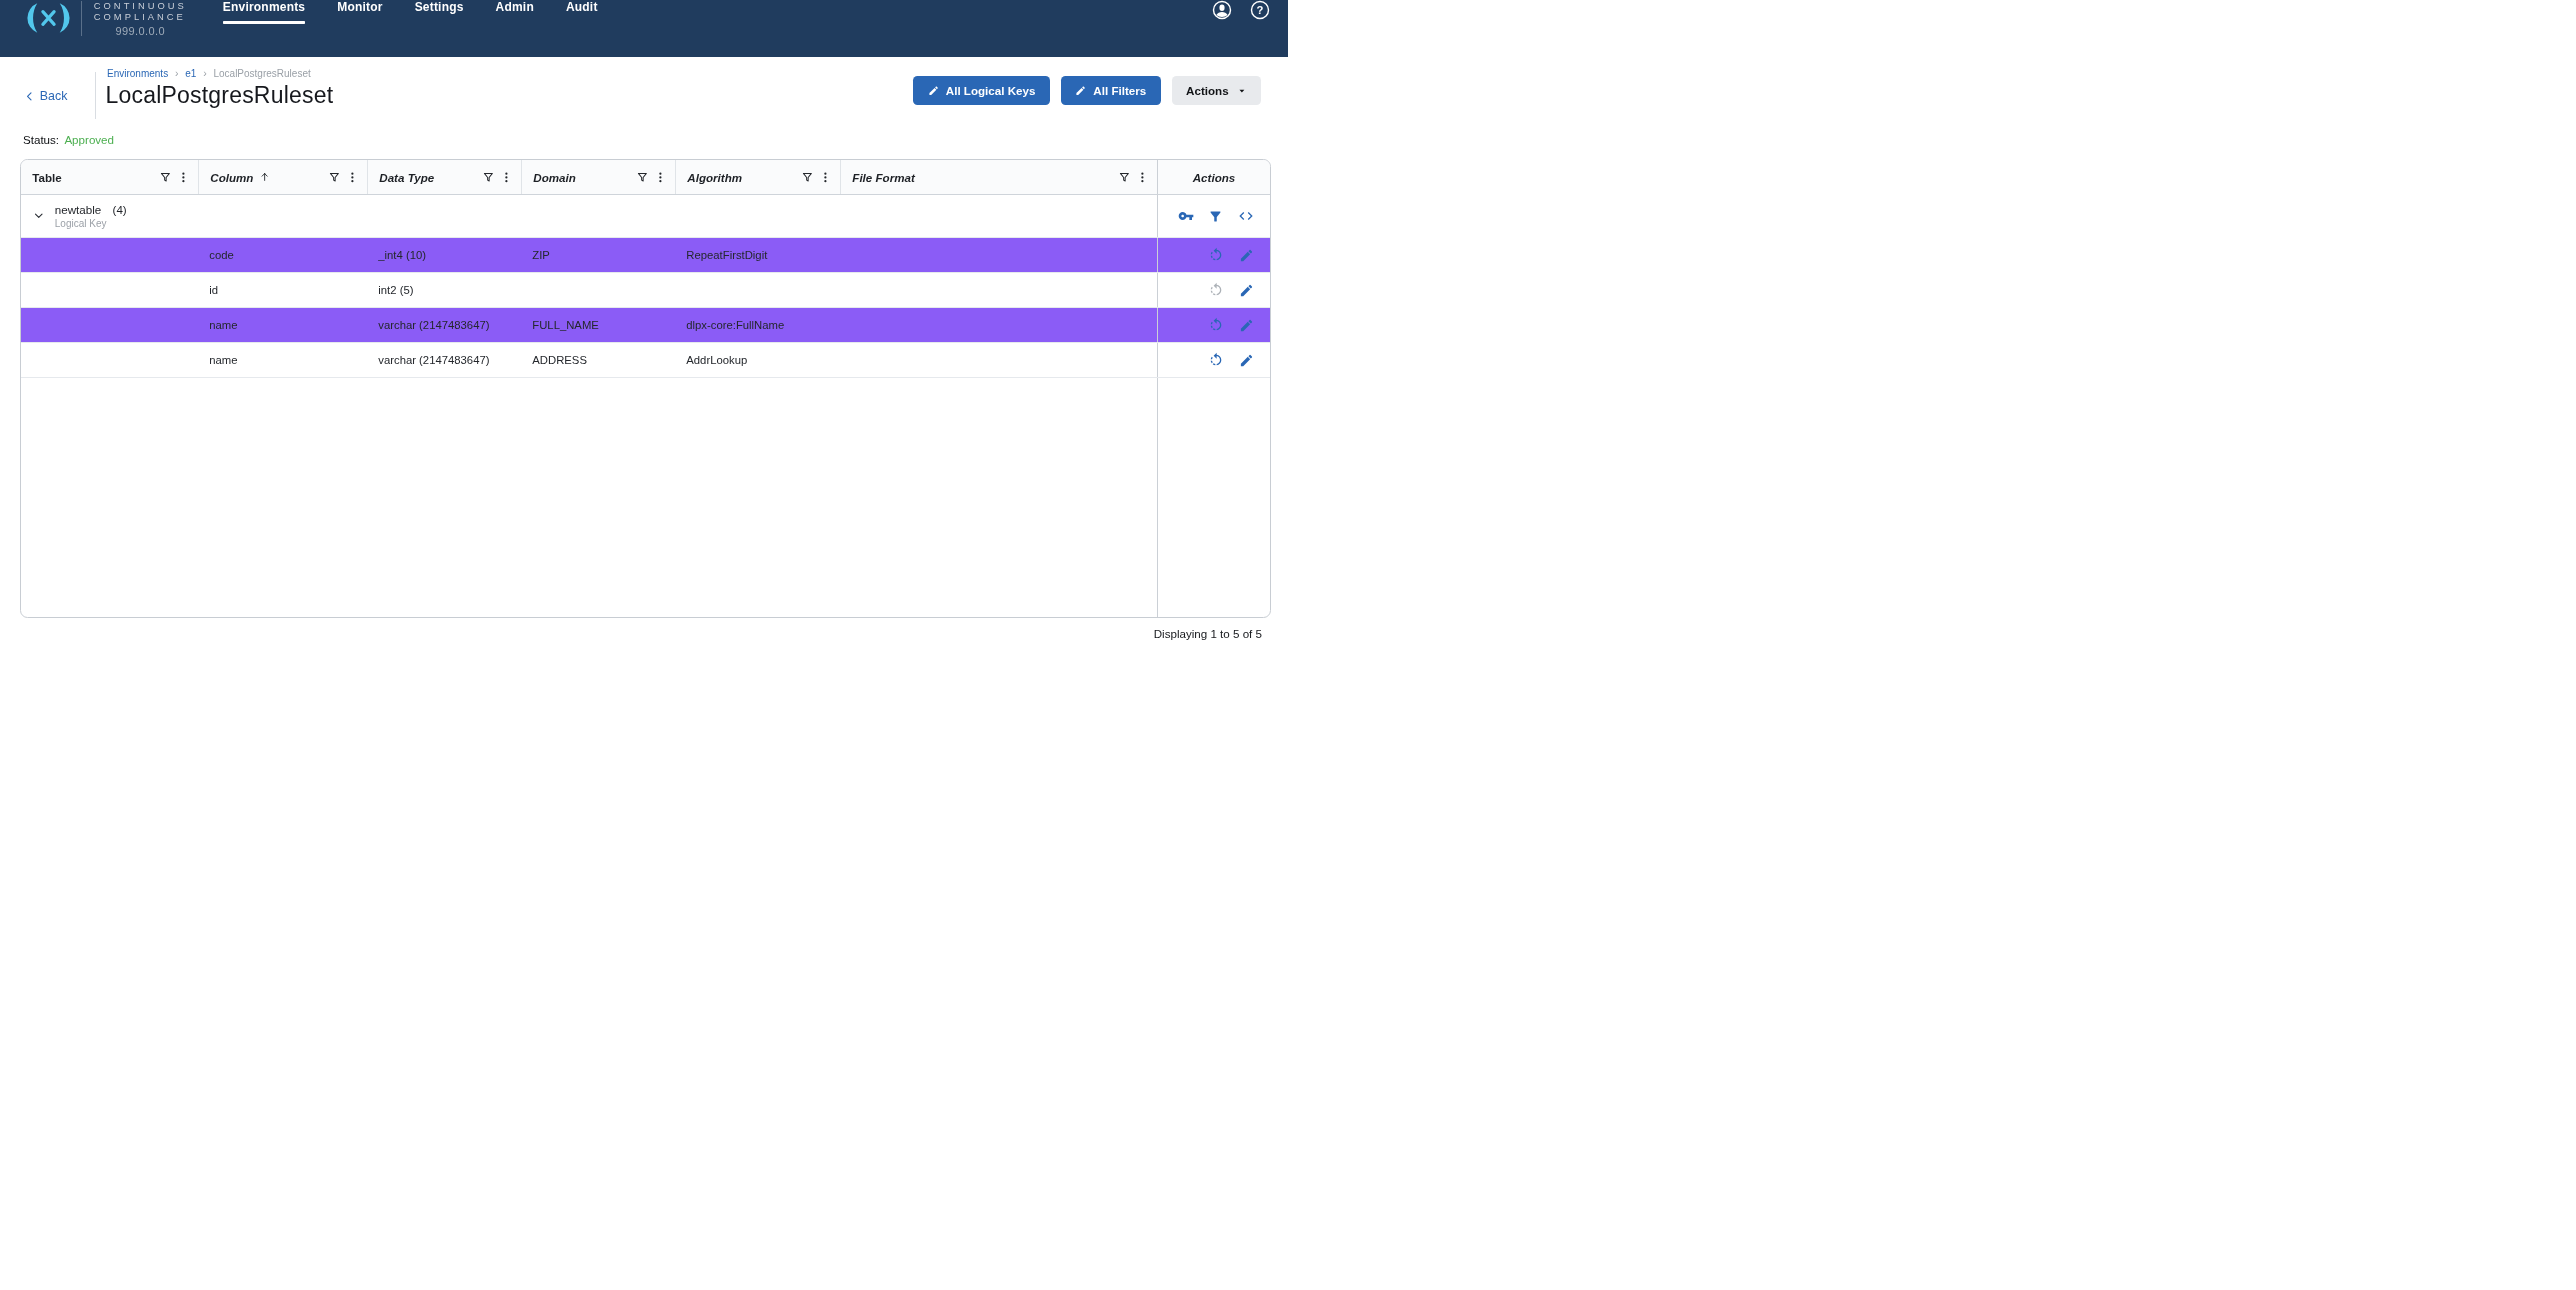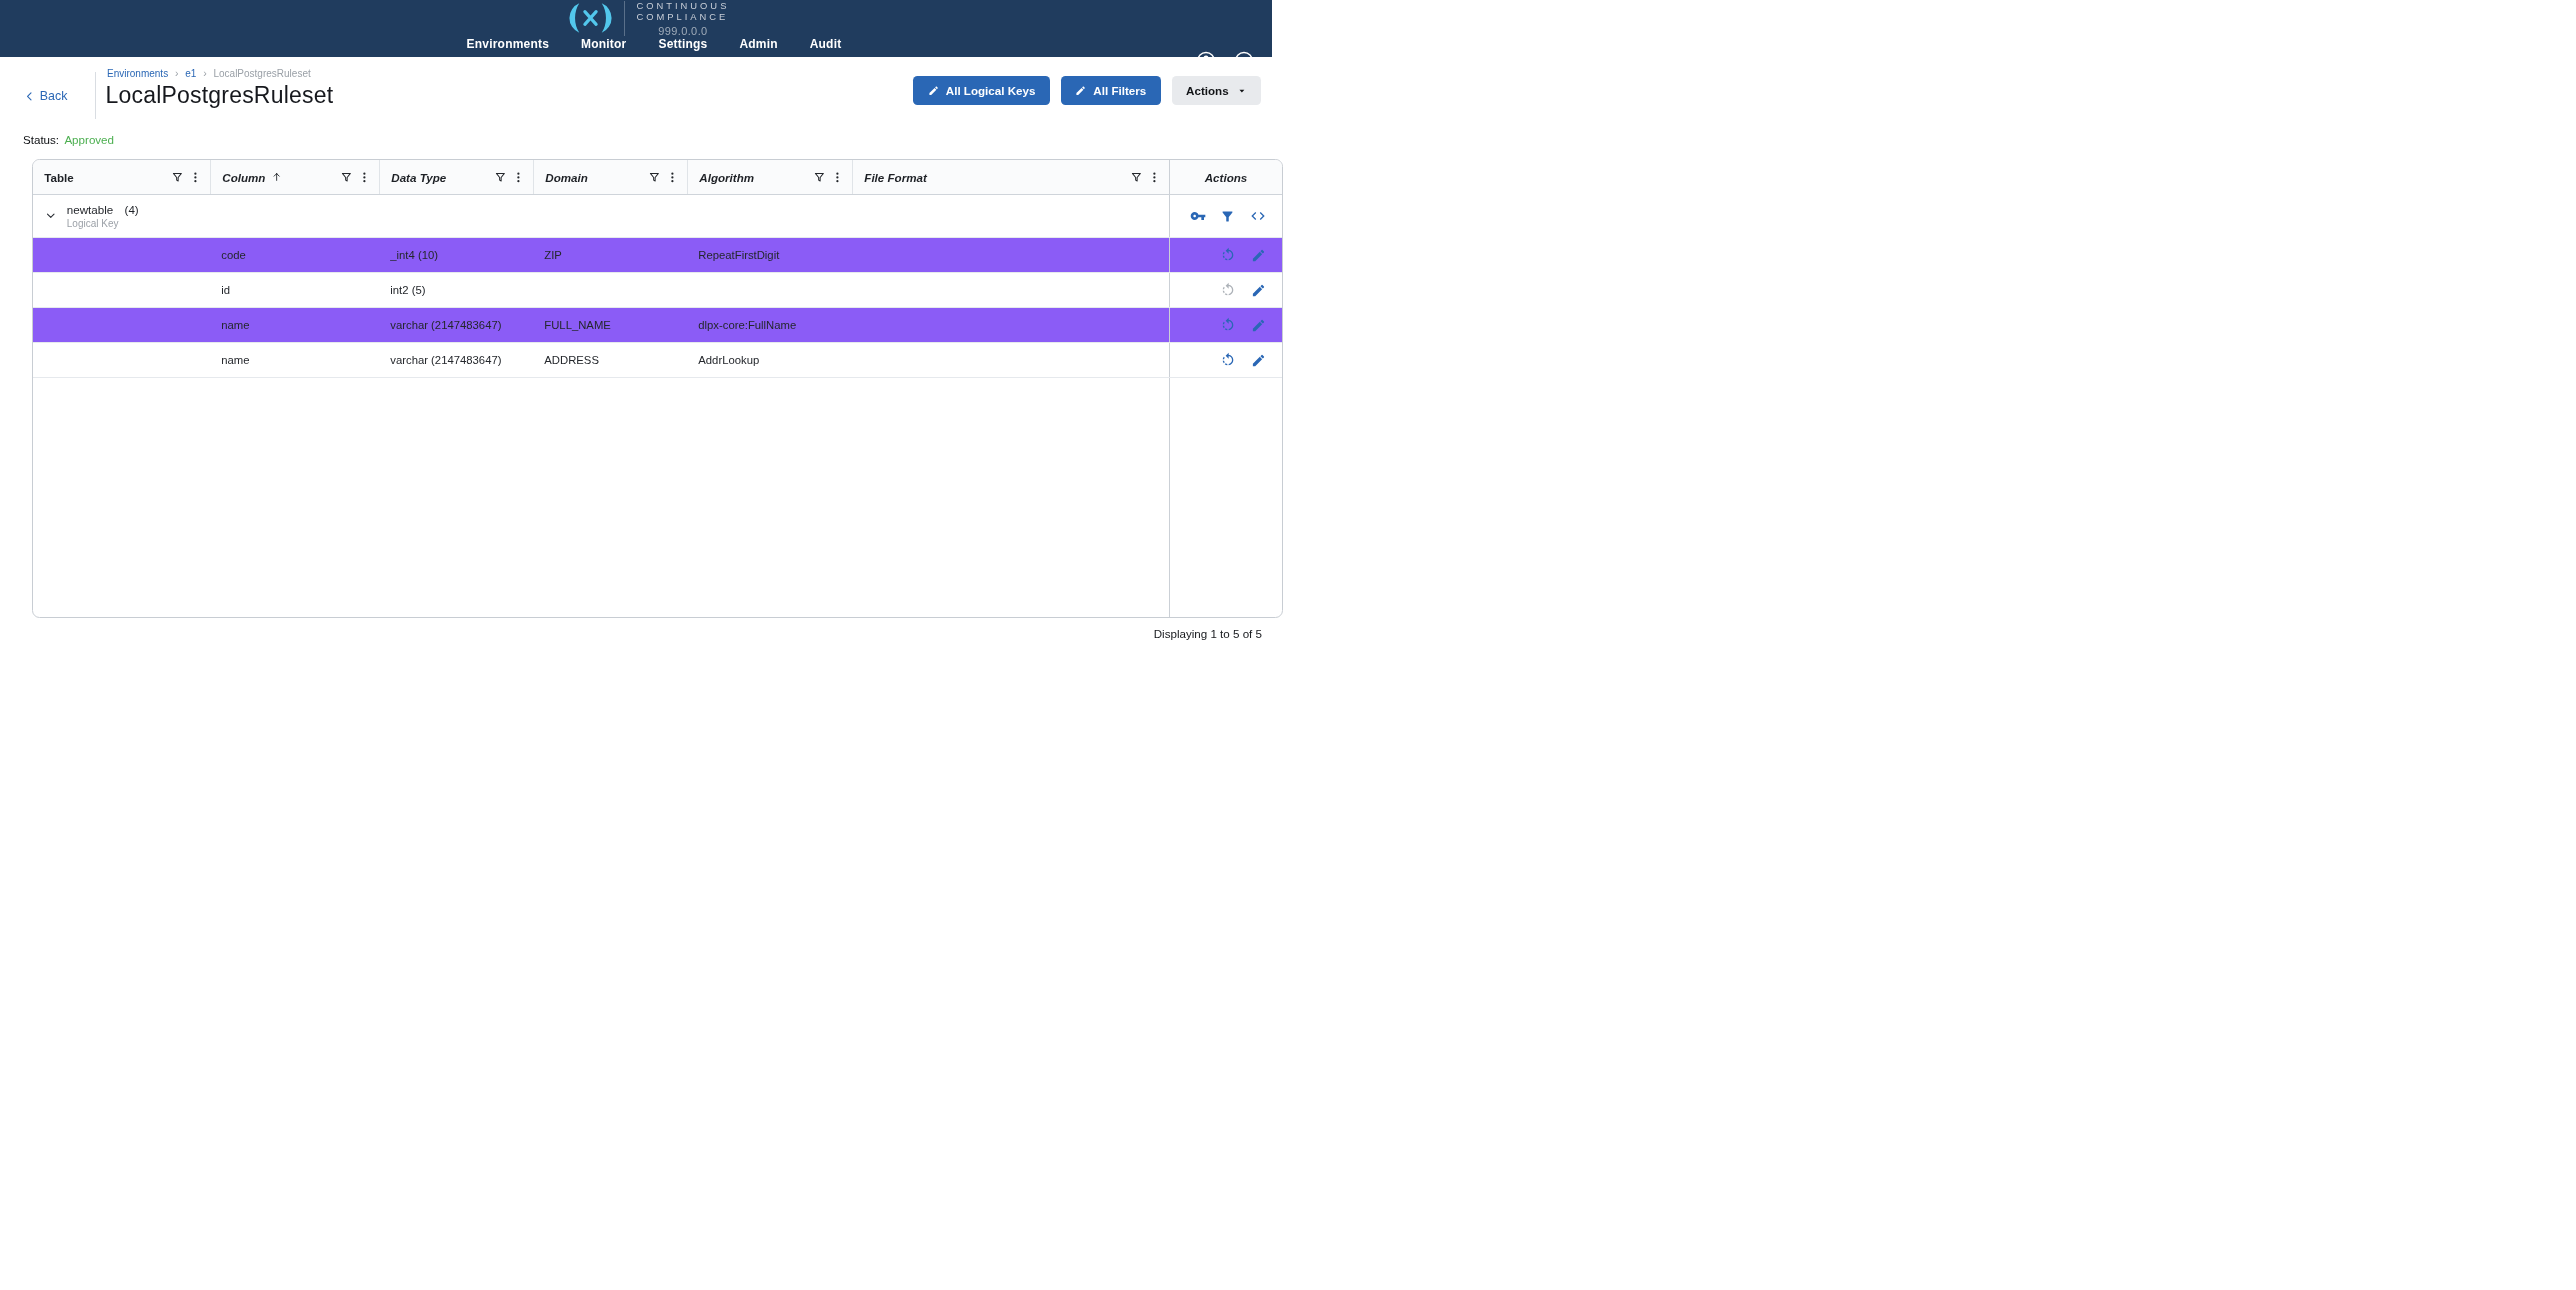--- a/index.html
+++ b/index.html
@@ -1,20 +1,20 @@
 <!DOCTYPE html>
 <html style="font-size:12px"><head>
 <meta charset="utf-8">
 <style>
   html,body{margin:0;padding:0;background:#fff;}
   body{width:1288px;height:645px;overflow:hidden;font-family:"Liberation Sans",sans-serif;color:#1e2126;position:relative;}
   .screen{position:absolute;inset:0;}
 
   
-  .navbar{position:absolute;top:0;left:0;right:16px;height:57px;background:#203C5E;display:flex;align-items:center;flex-direction:column;}
+  .navbar{position:absolute;top:0;left:0;right:0;height:57px;background:#203C5E;display:flex;align-items:flex-start;}
   .logo{display:flex;align-items:center;margin-left:25.5px;cursor:pointer;text-decoration:none;}
   .logo-mark{width:45px;height:32px;display:block;}
   .logo-divider{width:0.8px;height:35px;background:#5a708a;margin:0 12px 0 10.5px;}
   .brand-lines{display:flex;flex-direction:column;}
   .brand-lines span{font-size:9.4px;letter-spacing:3px;color:#c9cfd8;line-height:11.3px;font-weight:400;}
   .version{font-size:11px;color:#9fabb9;text-align:center;margin-top:2.3px;letter-spacing:0.4px;}
   .nav{display:flex;align-items:center;gap:32px;margin-left:36px;}
   .nav-item{color:#fff;font-size:12px;font-weight:700;text-decoration:none;position:relative;letter-spacing:0.2px;cursor:pointer;}
   .nav-item.active::after{content:"";position:absolute;left:0;right:0;bottom:-9.8px;height:3px;background:#fff;border-radius:0.8px;}
   .nav-icons{margin-left:auto;display:flex;align-items:center;gap:18px;padding-right:18px;}
@@ -36,21 +36,21 @@
   .btn-blue{background:#2a67b5;color:#fff;}
   .btn-blue svg{width:11.3px;height:11.3px;}
   .btn-gray{background:#e8eaed;color:#121417;gap:8.3px;}
   .btn-gray svg{width:9.8px;height:9.8px;}
 
   
   .status-line{position:absolute;left:23px;top:133px;font-size:11.6px;color:#0d0f12;}
   .status-value{color:#4caf50;margin-left:5.3px;margin-top:32px;}
 
   
-  .grid-table{position:absolute;left:32px;top:159px;width:1249px;height:457px;border:0.8px solid #c8cdd3;border-radius:7.5px;background:#fff;overflow:hidden;display:flex;flex-direction:column;}
+  .grid-table{position:absolute;left:20px;top:159px;width:1249px;height:457px;border:0.8px solid #c8cdd3;border-radius:7.5px;background:#fff;overflow:hidden;display:flex;flex-direction:column;}
   .grid{display:grid;grid-template-columns:177px 169px 154px 154px 165px 1fr 113px;}
   .thead{height:34px;background:#fafbfc;border-bottom:0.8px solid #cfd4da;flex:0 0 auto;}
   .th{display:flex;align-items:center;padding-left:11.3px;font-size:11.6px;font-weight:700;color:#1e2126;min-width:0;}
   .th + .th{border-left:0.8px solid #e0e4e8;font-style:italic;}
   .th-icons{margin-left:auto;display:flex;align-items:center;gap:5.3px;padding-right:8.3px;}
   .th-icons svg{width:12.8px;height:12.8px;color:#24272c;cursor:pointer;}
   .sort-arrow{width:11.3px;height:11.3px;margin-left:5.3px;}
   .actions-col{border-left:0.8px solid #cbd0d6 !important;}
   .th.actions-col{justify-content:center;padding-left:0;}
   .row{border-bottom:0.8px solid #e6e9ed;flex:0 0 auto;}

